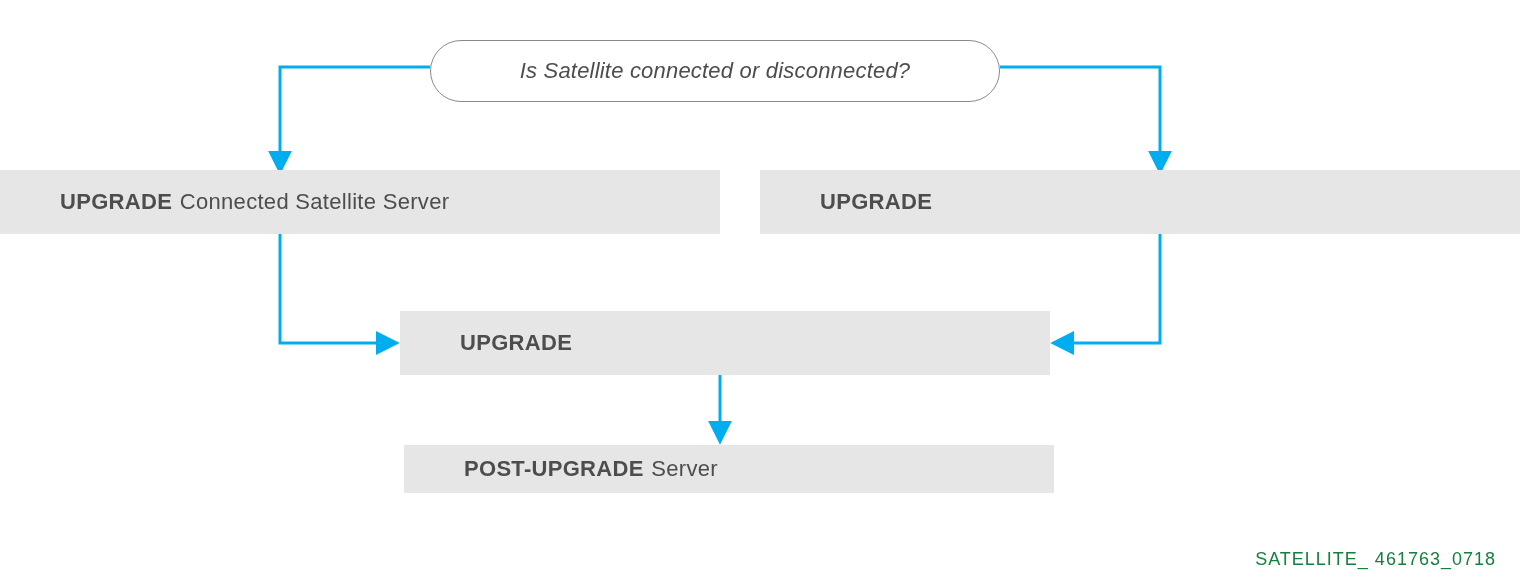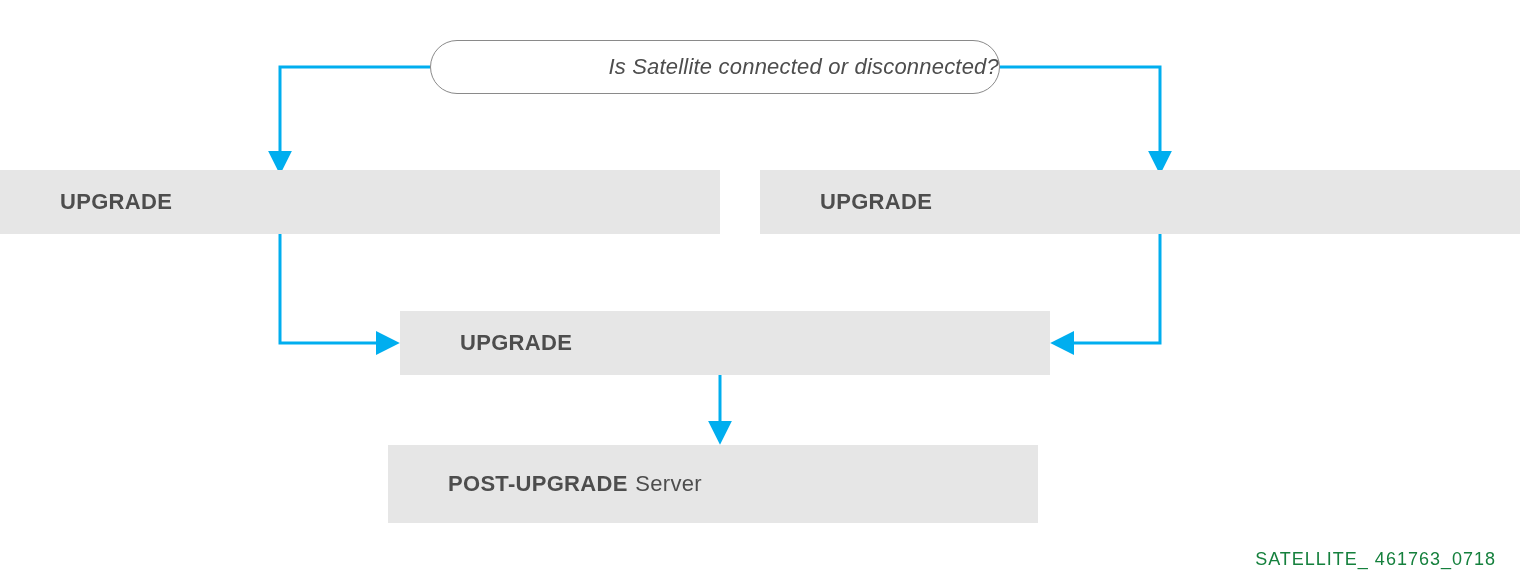--- a/index.html
+++ b/index.html
@@ -74,34 +74,35 @@
     <path d="M 1000 67 H 1160 V 170" marker-end="url(#arrow)"></path>
 
     <path d="M 280 234 V 343 H 395" marker-end="url(#arrow)"></path>
 
     <path d="M 1160 234 V 343 H 1055" marker-end="url(#arrow)"></path>
 
     <path d="M 720 374 V 440" marker-end="url(#arrow)"></path>
   </g>
 </svg>
 
-<div class="decision" style="left:430px; top:40px; width:570px; height:54px;justify-content:flex-end;">
+<div class="decision" style="left:430px; top:40px; width:570px; height:62px;">
   <span>Is Satellite connected or disconnected?</span>
 </div>
 
 <div class="step" style="left:0px; top:170px; width:720px; height:64px;">
   <span class="bold">UPGRADE</span>
+  <span>Connected Satellite Server</span>
 </div>
 
 <div class="step" style="left:760px; top:170px; width:760px; height:64px;">
   <span class="bold">UPGRADE</span>
 </div>
 
 <div class="step" style="left:400px; top:311px; width:650px; height:64px;">
   <span class="bold">UPGRADE</span>
 </div>
 
-<div class="step" style="left:388px; top:445px; width:650px; height:78px;text-align:right;">
+<div class="step" style="left:404px; top:445px; width:650px; height:48px;text-align:right;">
   <span class="bold">POST-UPGRADE</span>
   <span>Server</span>
 </div>
 
 <div class="footer">SATELLITE_ 461763_0718</div>
 
 </body></html>

